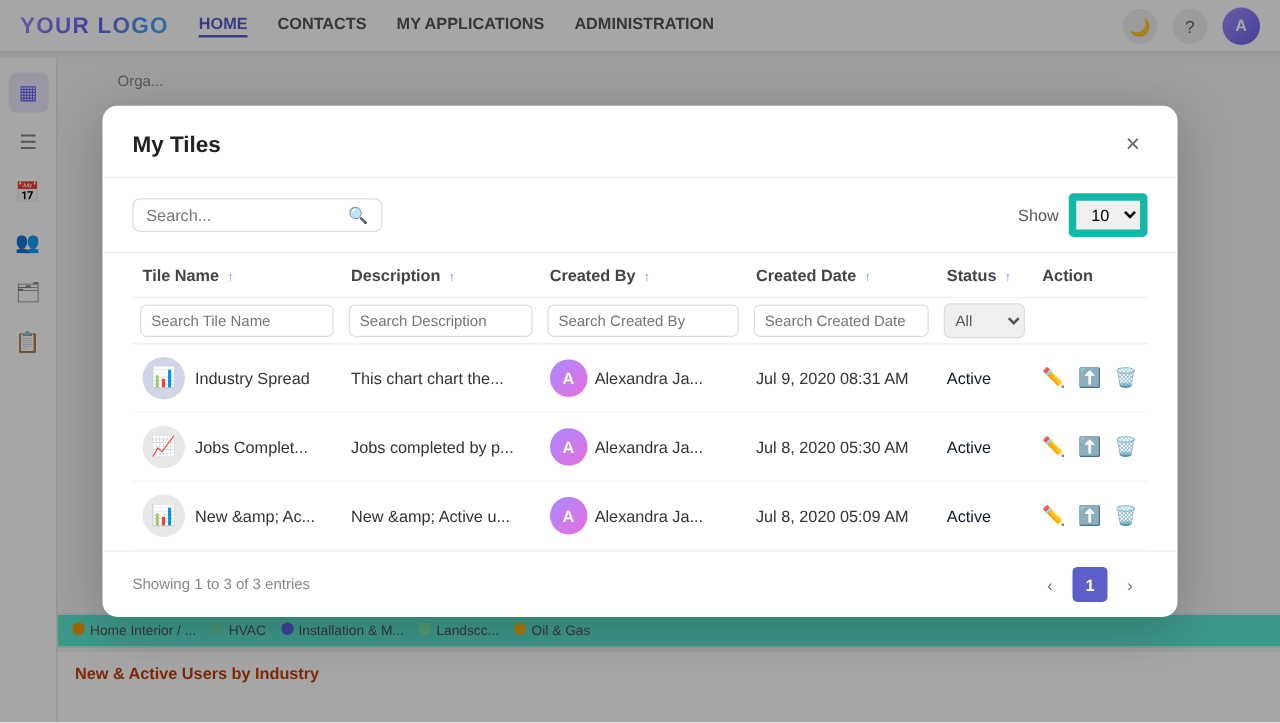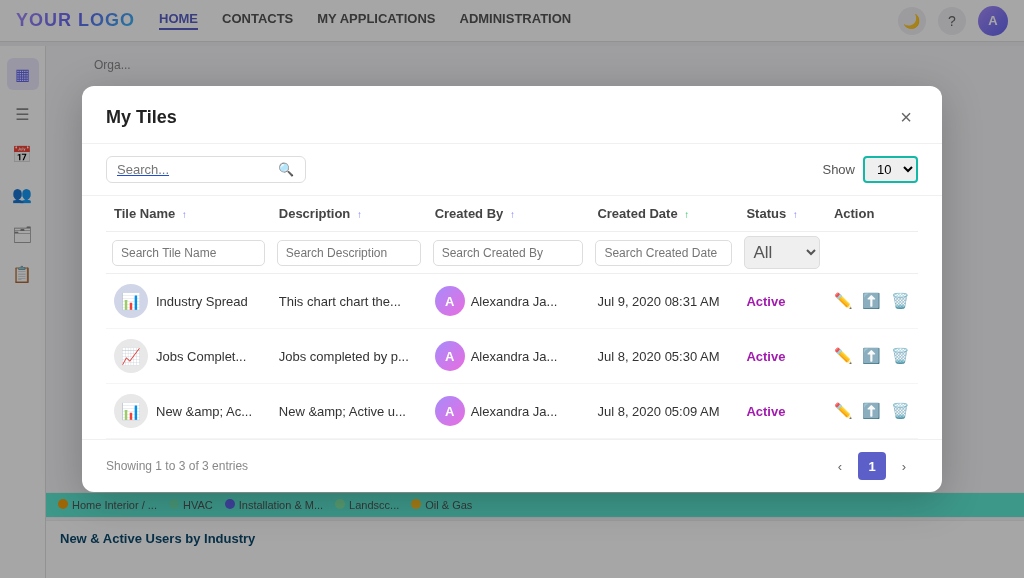--- a/index.html
+++ b/index.html
@@ -83,21 +83,21 @@
       position: absolute;
       left: 46px; top: 46px;
       right: 0; bottom: 0;
       background: #f5f5f8;
       padding: 12px;
       overflow: hidden;
     }
     .org-bar {
       font-size: 12px; color: #888; margin-bottom: 8px; margin-left: 36px;
     }
-    .bottom-title { font-size: 13px; color: #0c4a6e; font-weight: 600; }
+    .bottom-title { font-size: 13px; color: #c2410c; font-weight: 600; }
 
     
     .overlay {
       position: absolute;
       top: 0; left: 0; right: 0; bottom: 0;
       background: rgba(0,0,0,0.35);
       z-index: 100;
     }
 
     
@@ -144,26 +144,25 @@
       border-radius: 6px;
       padding: 5px 10px;
       width: 200px;
       gap: 6px;
     }
     .search-box input {
       border: none; outline: none;
       font-size: 13px; color: #1d4ed8;
       width: 100%;
       background: transparent;
-      text-decoration: underline;
     }
     .search-icon-sm { color: #aaa; font-size: 13px; }
     .show-label { font-size: 13px; color: #555; display: flex; align-items: center; gap: 8px; }
     .show-select {
-      border: 2px solid #14b8a6;
+      border: 6px solid #14b8a6;
       border-radius: 4px;
       padding: 3px 8px;
       font-size: 13px;
       cursor: pointer;
       appearance: auto;
     }
 
     
     .modal-table { padding: 0 24px; flex: 1; overflow-y: auto; }
     table { width: 100%; border-collapse: collapse; font-size: 13px; }
@@ -187,21 +186,21 @@
       padding: 5px 8px;
       font-size: 12px;
       color: #555;
       outline: none;
     }
     .filter-select {
       width: 100%;
       border: 1px solid #ddd;
       border-radius: 5px;
       padding: 5px 4px;
-      font-size: 17px;
+      font-size: 12px;
       color: #555;
     }
 
     
     tbody tr { border-bottom: 1px solid #f5f5f5; }
     tbody td { padding: 10px 8px; color: #333; vertical-align: middle; }
 
     
     .tile-icon {
       width: 34px; height: 34px;
@@ -220,21 +219,21 @@
       border-radius: 50%;
       background: linear-gradient(135deg, #a78bfa, #e96de0);
       display: flex; align-items: center; justify-content: center;
       font-size: 13px; font-weight: 700; color: #fff;
       margin-right: 6px;
       flex-shrink: 0;
     }
     .user-cell { display: flex; align-items: center; }
 
     
-    .status-active { color: #a21caf; font-weight: 700; }
+    .status-active { color: #0f172a; font-weight: 400; }
 
     
     .action-cell { display: flex; align-items: center; gap: 10px; color: #999; }
     .action-icon { cursor: pointer; font-size: 15px; }
 
     
     .modal-footer {
       display: flex;
       align-items: center;
       justify-content: space-between;

